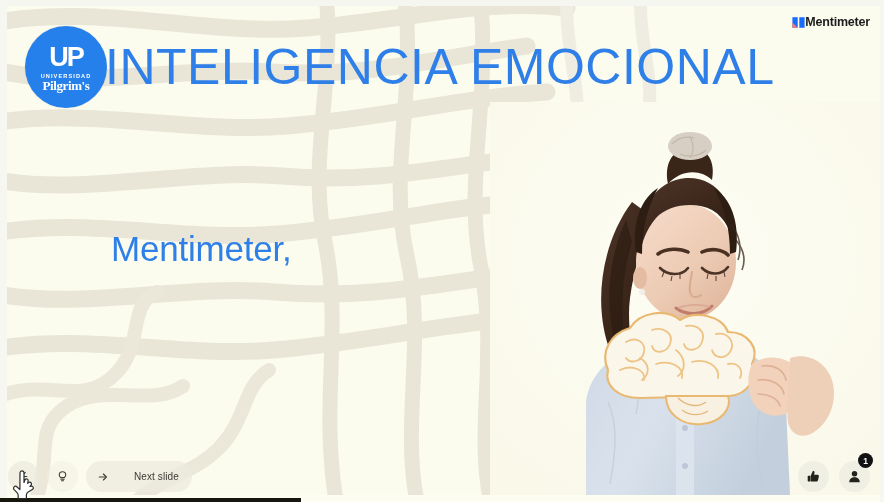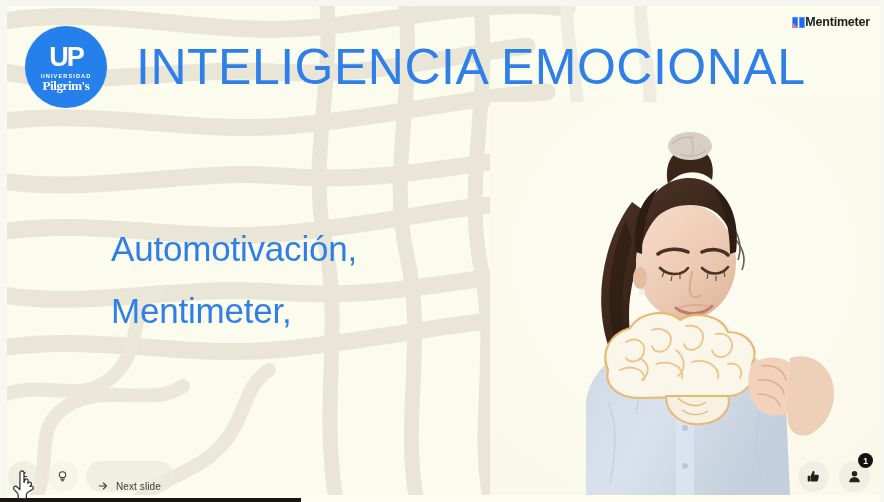--- a/index.html
+++ b/index.html
@@ -49,21 +49,21 @@
     letter-spacing:1.1px; margin-top:2px;
   }
   .logo-pilgrims {
     color:#ffffff; font-size:13px; font-weight:700;
     letter-spacing:-0.4px; line-height:1.05; margin-top:0px;
     font-family:"Liberation Serif", serif;
   }
 
   .slide-title {
     position:absolute;
-    left:129px; top:36px;
+    left:98px; top:36px;
     font-size:50px;
     font-weight:400;
     color:#2f7fe8;
     letter-spacing:0.5px;
     line-height:1;
     white-space:nowrap;
     z-index:11;
   }
 
   
@@ -102,21 +102,21 @@
   .ctl-round {
     width:31px; height:31px; border-radius:50%;
     background:rgba(236,234,222,0.78);
     display:flex; align-items:center; justify-content:center;
     border:none; cursor:pointer;
   }
   .ctl-round.lite { background:rgba(240,238,228,0.55); }
   .ctl-pill {
     height:31px; border-radius:16px;
     background:rgba(236,234,222,0.78);
-    display:flex; align-items:flex-end; gap:7px;
+    display:flex; align-items:center; gap:25px;
     padding:0 13px 0 11px;
     border:none; cursor:pointer;
   }
   .ctl-pill-label { font-size:10px; color:#3b3b36; letter-spacing:0.1px; white-space:nowrap; }
 
   
   .ctl-bar-right {
     position:absolute; right:14px; bottom:10px;
     display:flex; align-items:center; gap:10px;
     z-index:35;
@@ -315,21 +315,20 @@
 
     <div class="logo-badge">
       <div class="logo-up">UP</div>
       <div class="logo-universidad">UNIVERSIDAD</div>
       <div class="logo-pilgrims">Pilgrim's</div>
     </div>
 
     <div class="slide-title">INTELIGENCIA EMOCIONAL</div>
 
     <div class="body-lines">
-      <div class="body-line">Automotivación,</div>
       <div class="body-line">Mentimeter,</div>
     </div>
 
   </div>
 
   <div class="menti-brand">
     <svg class="menti-mark" viewBox="0 0 16 16">
       <rect x="0.5" y="1.5" width="6.5" height="13" fill="#196cff"></rect>
       <path d="M0.5,14.5 L0.5,8 L7,14.5 Z" fill="#fb7a6b"></path>
       <rect x="9" y="1.5" width="6.5" height="13" fill="#196cff"></rect>

